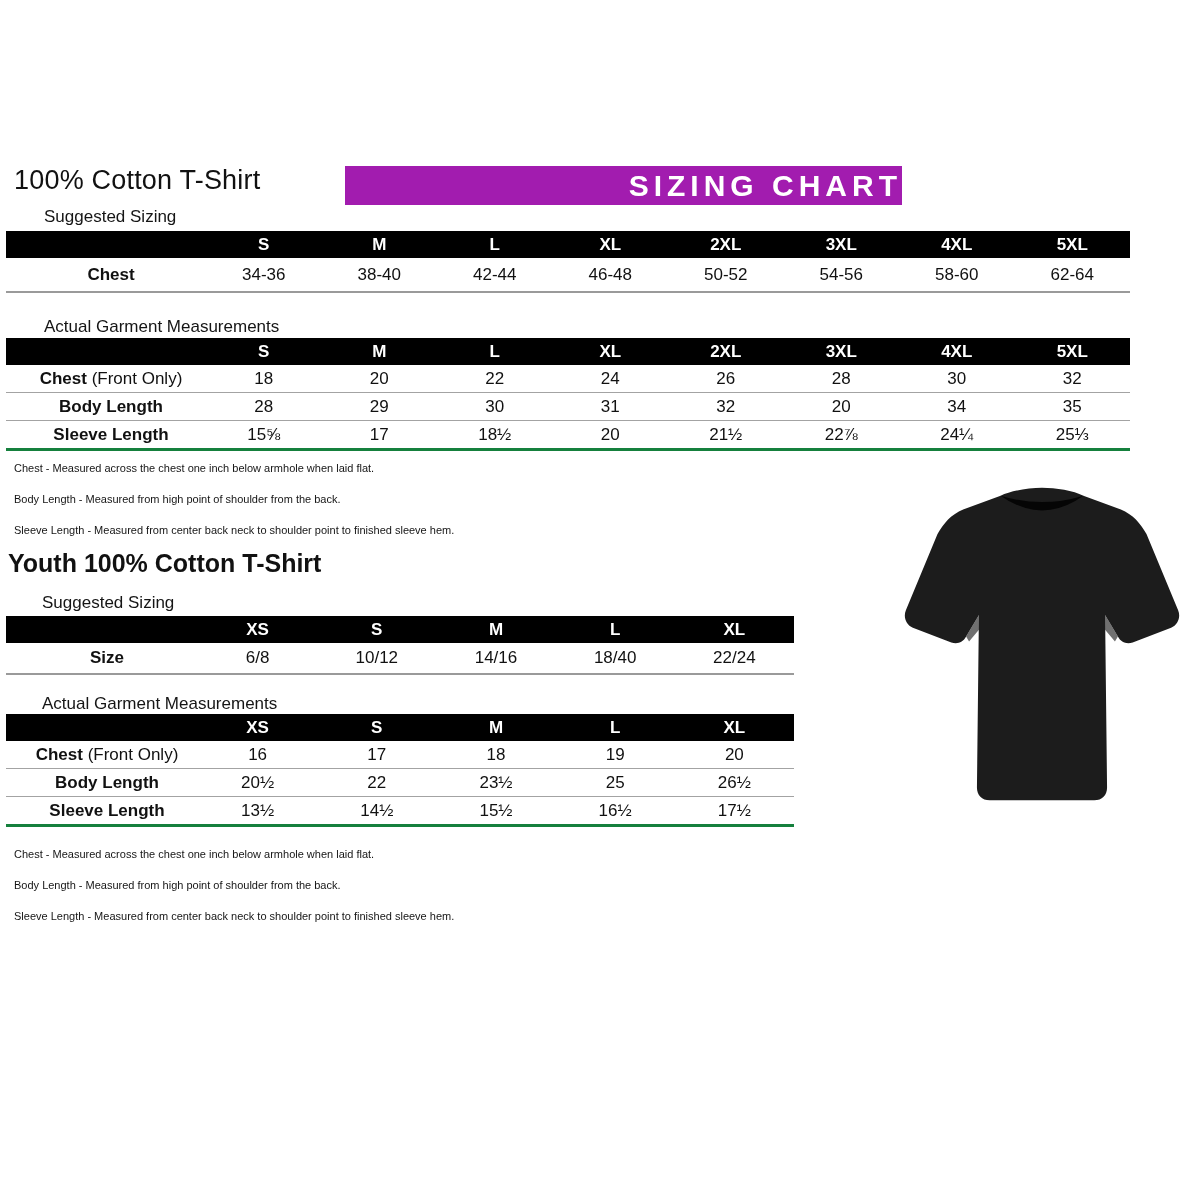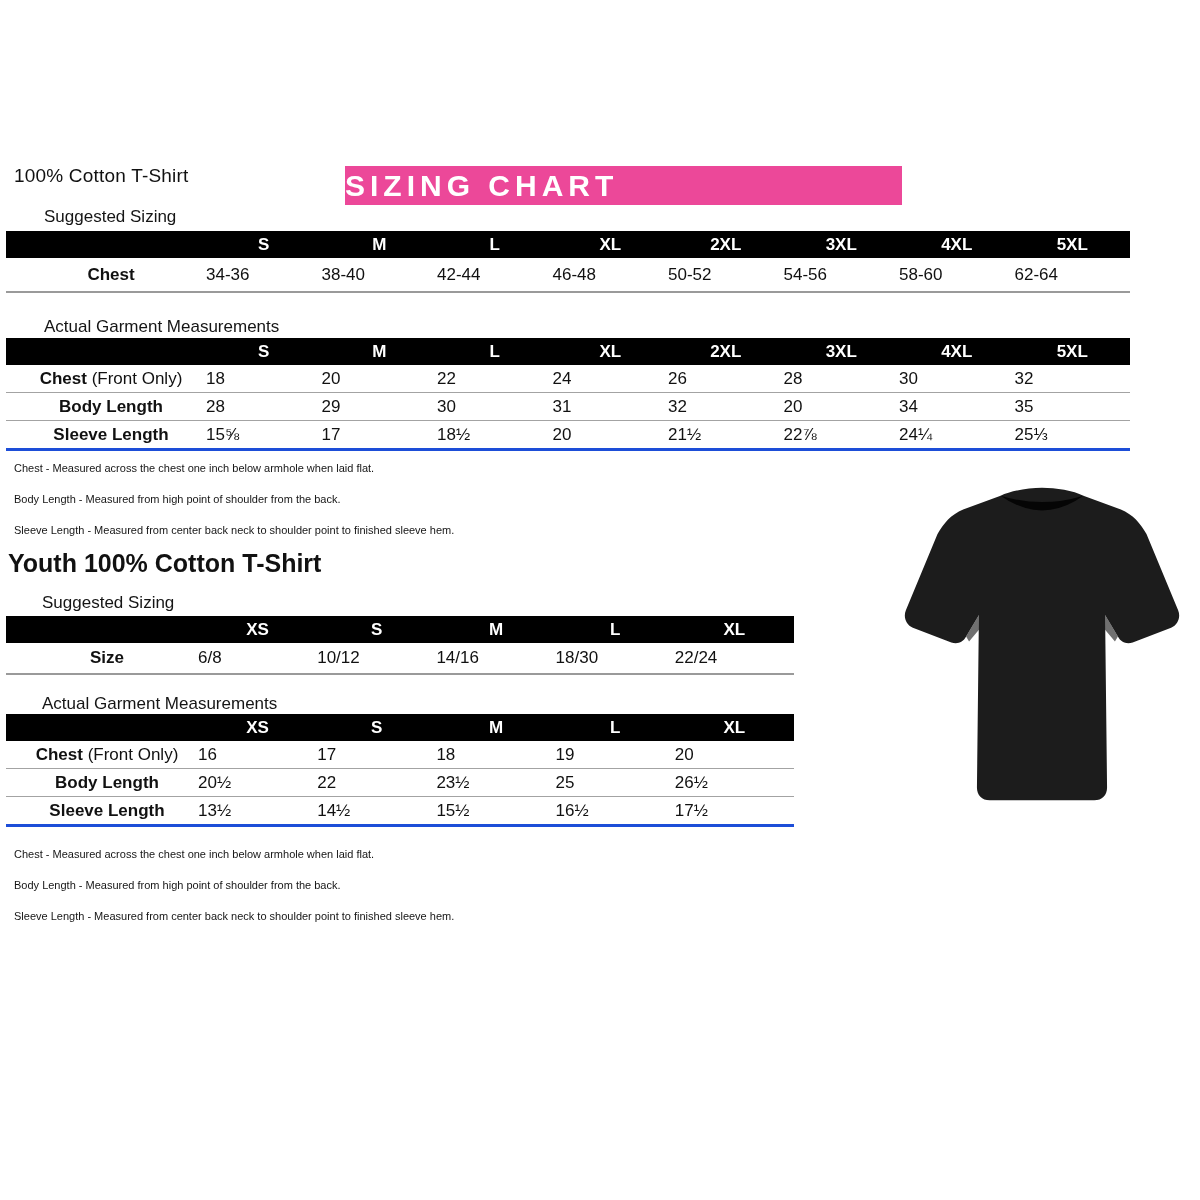--- a/index.html
+++ b/index.html
@@ -4,45 +4,45 @@
 <style>
   html,body{margin:0;padding:0;}
   body{
     width:1200px;height:1200px;position:relative;background:#ffffff;
     font-family:"Liberation Sans","DejaVu Sans",sans-serif;color:#111;
     overflow:hidden;
   }
   .abs{position:absolute;}
 
   
-  .page-title{left:14px;top:165px;font-size:19px;font-weight:500;letter-spacing:0.2px;}
-  .banner{left:345px;top:166px;width:557px;height:39px;background:#ec4899;
-          display:flex;align-items:center;justify-content:flex-start;}
+  .page-title{left:14px;top:165px;font-size:27px;font-weight:500;letter-spacing:0.2px;}
+  .banner{left:345px;top:166px;width:557px;height:39px;background:#a21caf;
+          display:flex;align-items:center;justify-content:flex-end;}
   .banner span{color:#fff;font-size:30px;font-weight:800;letter-spacing:5px;}
   .section-label{font-size:17px;color:#151515;margin-left:36px;}
   #adult-suggested-label{left:8px;top:207px;}
   #adult-actual-label{left:8px;top:317px;}
   #youth-title{left:8px;top:549px;font-size:25px;font-weight:700;}
   #youth-suggested-label{left:6px;top:593px;}
   #youth-actual-label{left:6px;top:694px;}
 
   
   table.size-table{border-collapse:collapse;table-layout:fixed;font-size:17px;}
   table.size-table thead th{
     background:#000;color:#fff;font-weight:700;font-size:17px;
     height:27px;padding:0;text-align:center;
   }
   table.size-table tbody td{
-    height:29px;padding:0;color:#111;
+    text-align:center;height:29px;padding:0;color:#111;
     border-bottom:1px solid #a3a3a3;
   }
   table.size-table tbody td.label-col{text-align:center;padding-left:10px;}
   table.size-table tbody td.label-col b{font-weight:700;}
   table.size-table tbody td.label-col span{font-weight:400;}
-  table.thick-bottom tbody tr:last-child td{border-bottom:3px solid #1d4ed8;}
+  table.thick-bottom tbody tr:last-child td{border-bottom:3px solid #15803d;}
   table.suggested tbody tr:last-child td{border-bottom:2px solid #9a9a9a;}
   table.adult{width:1124px;}
   table.youth{width:788px;}
   .adult .label-col{width:200px;}
   .youth .label-col{width:192px;}
   #adult-suggested-table{left:6px;top:231px;}
   #adult-suggested-table tbody td{height:33px;}
   #adult-actual-table{left:6px;top:338px;}
   #adult-actual-table tbody td{height:27px;}
   #youth-suggested-table{left:6px;top:616px;}
@@ -172,21 +172,21 @@
         <th>L</th>
         <th>XL</th>
       </tr>
     </thead>
     <tbody>
       <tr>
         <td class="label-col"><b>Size</b></td>
         <td>6/8</td>
         <td>10/12</td>
         <td>14/16</td>
-        <td>18/30</td>
+        <td>18/40</td>
         <td>22/24</td>
       </tr>
     </tbody>
   </table>
 
 <div class="abs section-label" id="youth-actual-label">Actual Garment Measurements</div>
 
 <table class="abs size-table youth thick-bottom" id="youth-actual-table">
     <thead>
       <tr>

